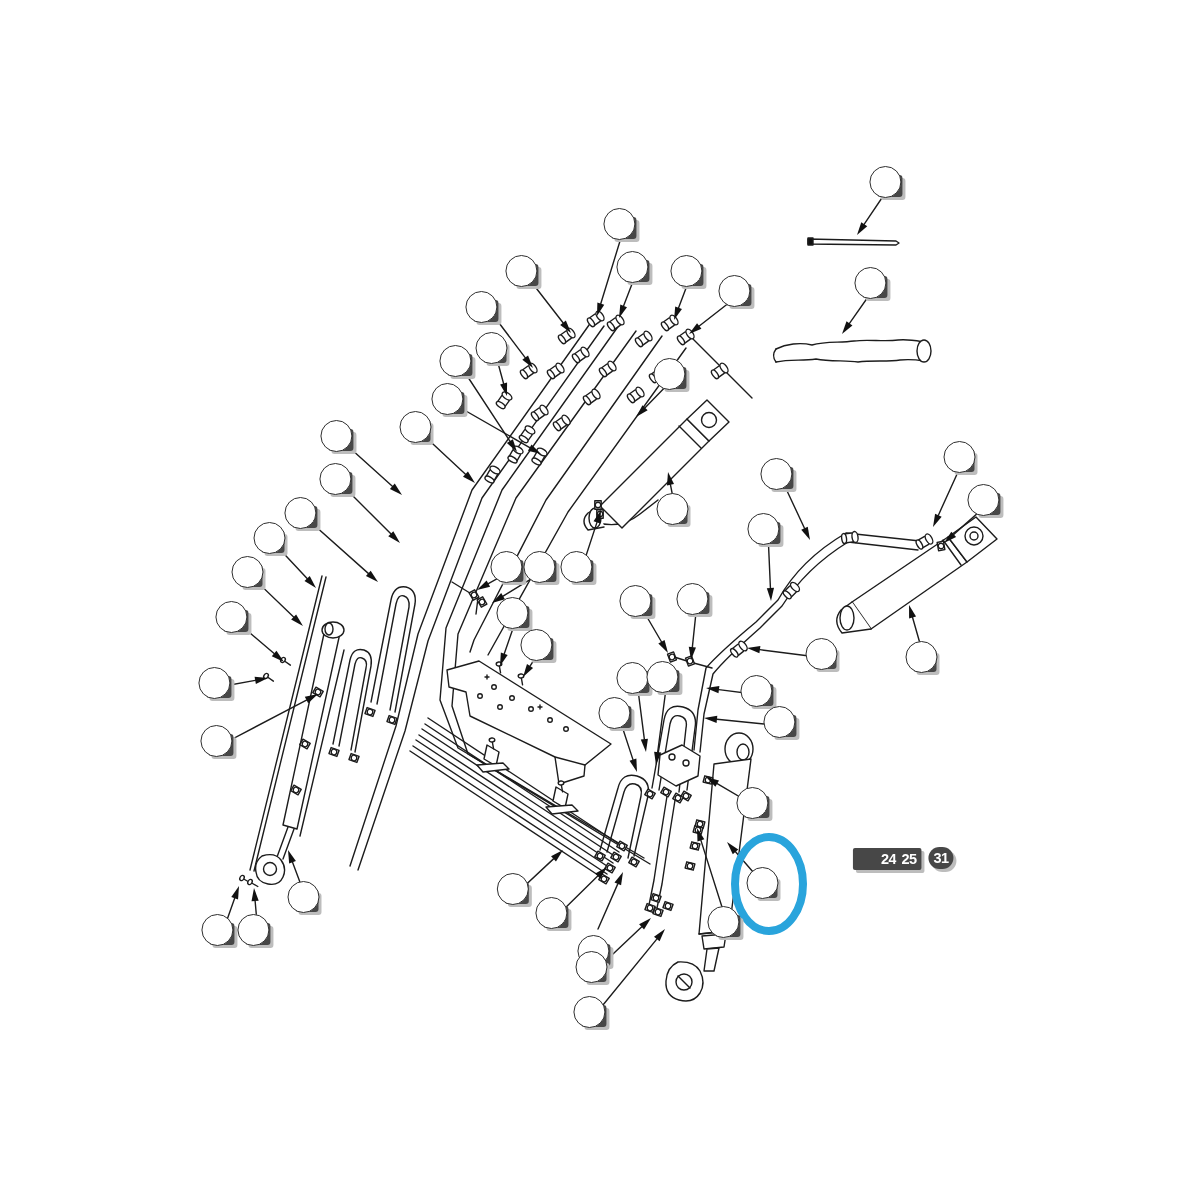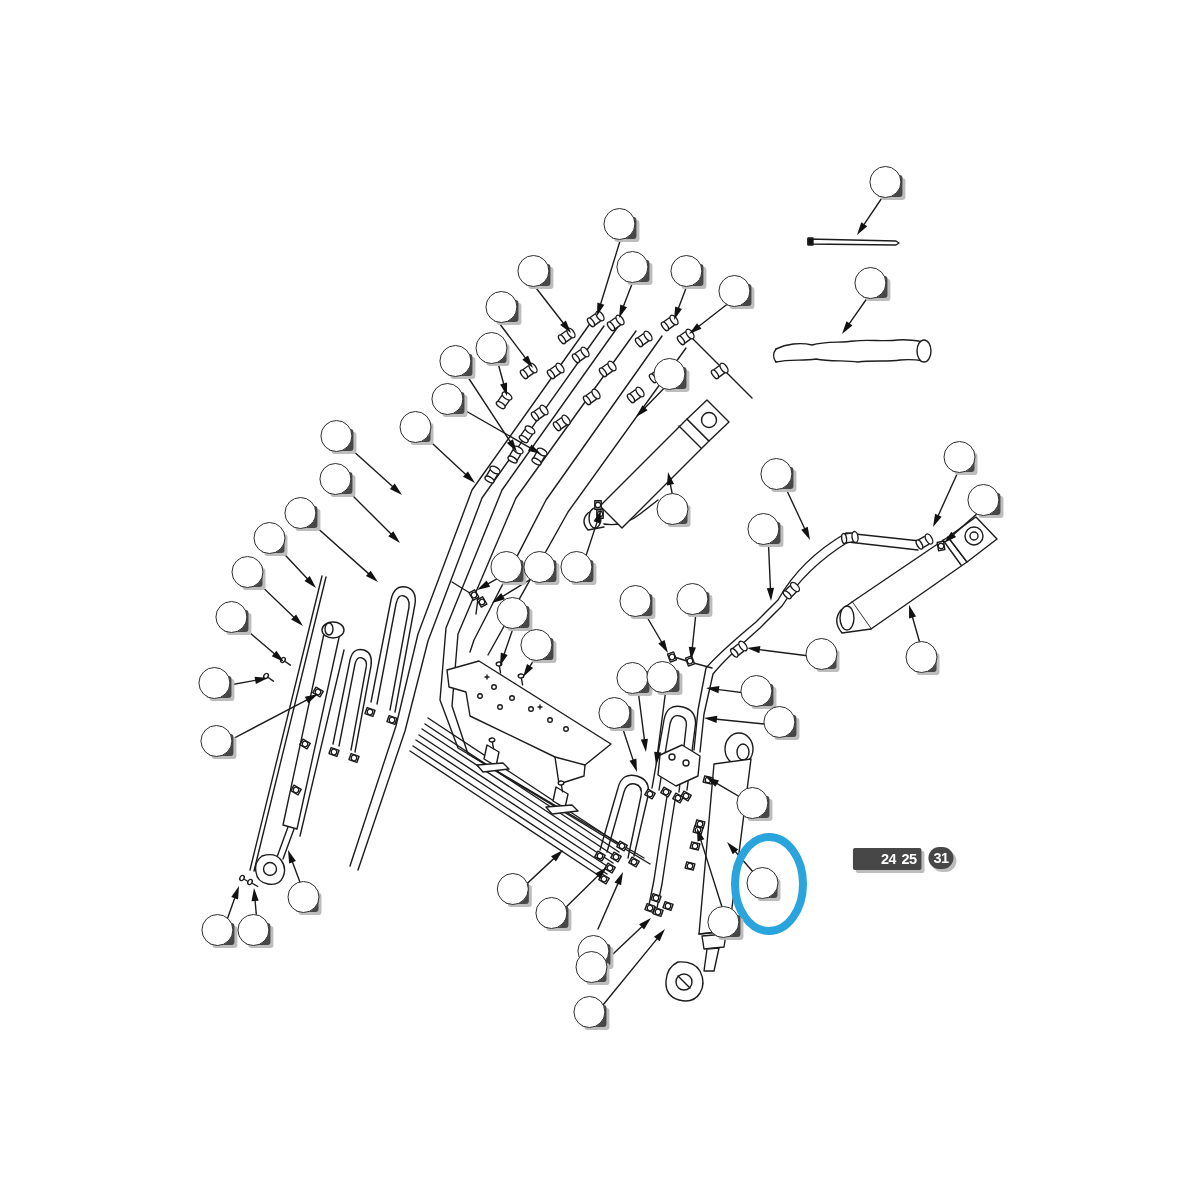--- a/index.html
+++ b/index.html
@@ -534,25 +534,25 @@
         <polygon points="254,888 258.7126511302474,900.6392610276305 251.53971889523848,901.2629942654573" fill="#111" stroke="none"></polygon>
         <line x1="595" y1="971" x2="641.558185802473" y2="926.9360027226595"></line>
         <polygon points="651,918 644.0327711718248,929.5506589619747 639.0836004331211,924.3213464833443" fill="#111" stroke="none"></polygon>
         <line x1="594" y1="1016" x2="656.7805235072766" y2="939.0717528854499"></line>
         <polygon points="665,929 659.5696243063243,941.3479156065117 653.9914227082289,936.795590164388" fill="#111" stroke="none"></polygon>
       </g>
     <ellipse id="hl" fill="none" cx="769" cy="884" rx="34" ry="47" stroke="#29A4DC" stroke-width="8"></ellipse>
   </svg>
   <div id="badges">
       <div class="badge" style="left: 624px; top: 228px;">40</div>
-      <div class="badge" style="left: 538px; top: 275px;">37</div>
+      <div class="badge" style="left: 526px; top: 275px;">37</div>
       <div class="badge" style="left: 637px; top: 271px;">38</div>
       <div class="badge" style="left: 691px; top: 275px;">41</div>
       <div class="badge" style="left: 739px; top: 295px;">32</div>
-      <div class="badge" style="left: 506px; top: 311px;">42</div>
+      <div class="badge" style="left: 486px; top: 311px;">42</div>
       <div class="badge" style="left: 495px; top: 352px;">8</div>
       <div class="badge" style="left: 460px; top: 365px;">19</div>
       <div class="badge" style="left: 674px; top: 378px;">23</div>
       <div class="badge" style="left: 452px; top: 403px;">18</div>
       <div class="badge" style="left: 419px; top: 431px;">7</div>
       <div class="badge" style="left: 341px; top: 440px;">15</div>
       <div class="badge" style="left: 340px; top: 483px;">16</div>
       <div class="badge" style="left: 890px; top: 186px;">35</div>
       <div class="badge" style="left: 875px; top: 287px;">36</div>
       <div class="badge" style="left: 963px; top: 461px;">9</div>

